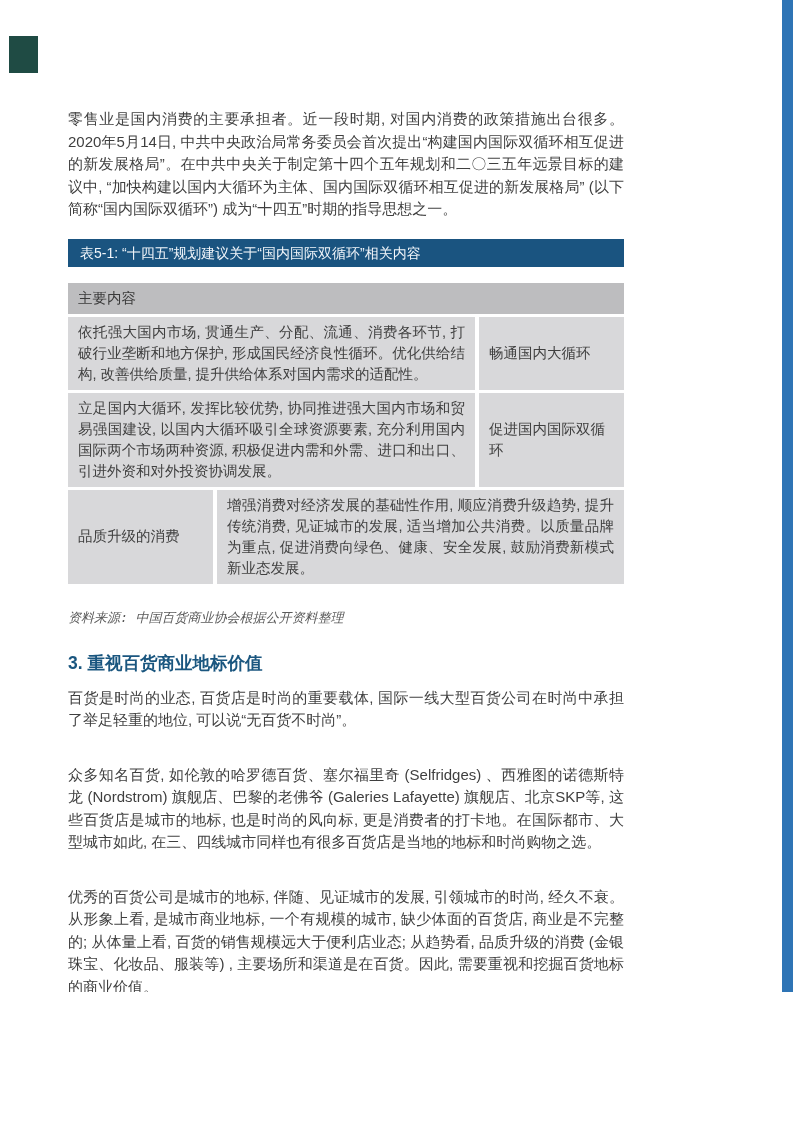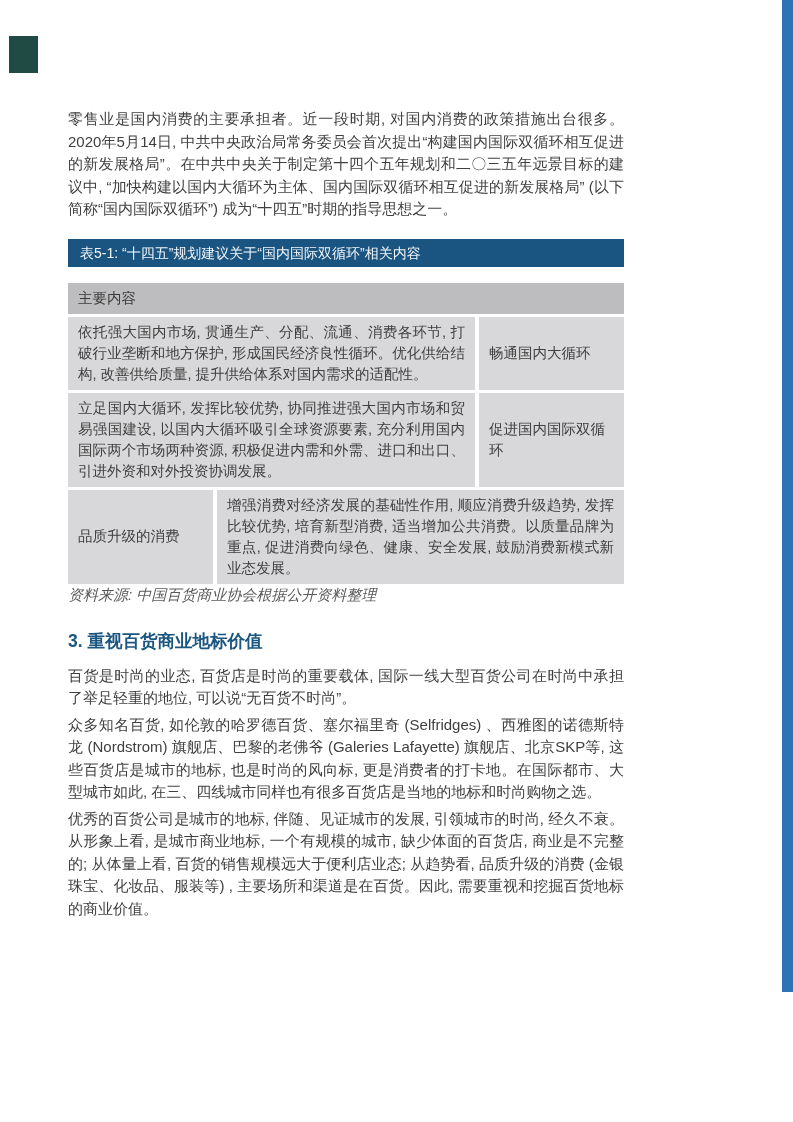--- a/index.html
+++ b/index.html
@@ -76,37 +76,38 @@
   }
   .thead .cell.term,
   .thead .cell.body-cell {
     background: var(--table_header_bg, #bdbdbf);
     color: #3a3a3a;
     align-items: center;
   }
 
   .source {
     font-style: italic;
-    font-size: 15px;
+    font-size: 13px;
     color: var(--source_color, #5a5a5a);
-    margin-top: 2px;
+    margin-top: 25px;
+    font-family: Liberation Mono, monospace;
   }
 
   .section-heading {
     color: var(--heading_color, #1a567f);
     font-size: 17.5px;
     font-weight: bold;
     margin-top: 24px;
   }
 
   .para {
     font-size: 15px;
     line-height: 22.5px;
     text-align: justify;
-    margin-top: 4px;
+    margin-top: 32px;
   }
   .para.first { margin-top: 12px; }
 
   .page-number {
     position: absolute;
     right: 19px;
     top: 1064px;
     font-size: 18px;
     color: var(--page_number_color, #4d4d4d);
   }
@@ -135,21 +136,21 @@
         <div class="cell term">畅通国内大循环</div>
       </div>
 
       <div class="trow">
         <div class="cell body-cell">立足国内大循环, 发挥比较优势, 协同推进强大国内市场和贸易强国建设, 以国内大循环吸引全球资源要素, 充分利用国内国际两个市场两种资源, 积极促进内需和外需、进口和出口、引进外资和对外投资协调发展。</div>
         <div class="cell term">促进国内国际双循环</div>
       </div>
 
       <div class="trow">
         <div class="cell term">品质升级的消费</div>
-        <div class="cell body-cell">增强消费对经济发展的基础性作用, 顺应消费升级趋势, 发挥比较优势, 培育新型消费, 适当增加公共消费。以质量品牌为重点, 促进消费向绿色、健康、安全发展, 鼓励消费新模式新业态发展。</div>
+        <div class="cell body-cell">增强消费对经济发展的基础性作用, 顺应消费升级趋势, 提升传统消费, 见证城市的发展, 适当增加公共消费。以质量品牌为重点, 促进消费向绿色、健康、安全发展, 鼓励消费新模式新业态发展。</div>
       </div>
     </div>
 
     <p class="source">资料来源: 中国百货商业协会根据公开资料整理</p>
 
     <h2 class="section-heading">3. 重视百货商业地标价值</h2>
 
     <p class="para first">百货是时尚的业态, 百货店是时尚的重要载体, 国际一线大型百货公司在时尚中承担了举足轻重的地位, 可以说“无百货不时尚”。</p>
     <p class="para">众多知名百货, 如伦敦的哈罗德百货、塞尔福里奇 (Selfridges) 、西雅图的诺德斯特龙 (Nordstrom) 旗舰店、巴黎的老佛爷 (Galeries Lafayette) 旗舰店、北京SKP等, 这些百货店是城市的地标, 也是时尚的风向标, 更是消费者的打卡地。在国际都市、大型城市如此, 在三、四线城市同样也有很多百货店是当地的地标和时尚购物之选。</p>
     <p class="para">优秀的百货公司是城市的地标, 伴随、见证城市的发展, 引领城市的时尚, 经久不衰。从形象上看, 是城市商业地标, 一个有规模的城市, 缺少体面的百货店, 商业是不完整的; 从体量上看, 百货的销售规模远大于便利店业态; 从趋势看, 品质升级的消费 (金银珠宝、化妆品、服装等) , 主要场所和渠道是在百货。因此, 需要重视和挖掘百货地标的商业价值。</p>

